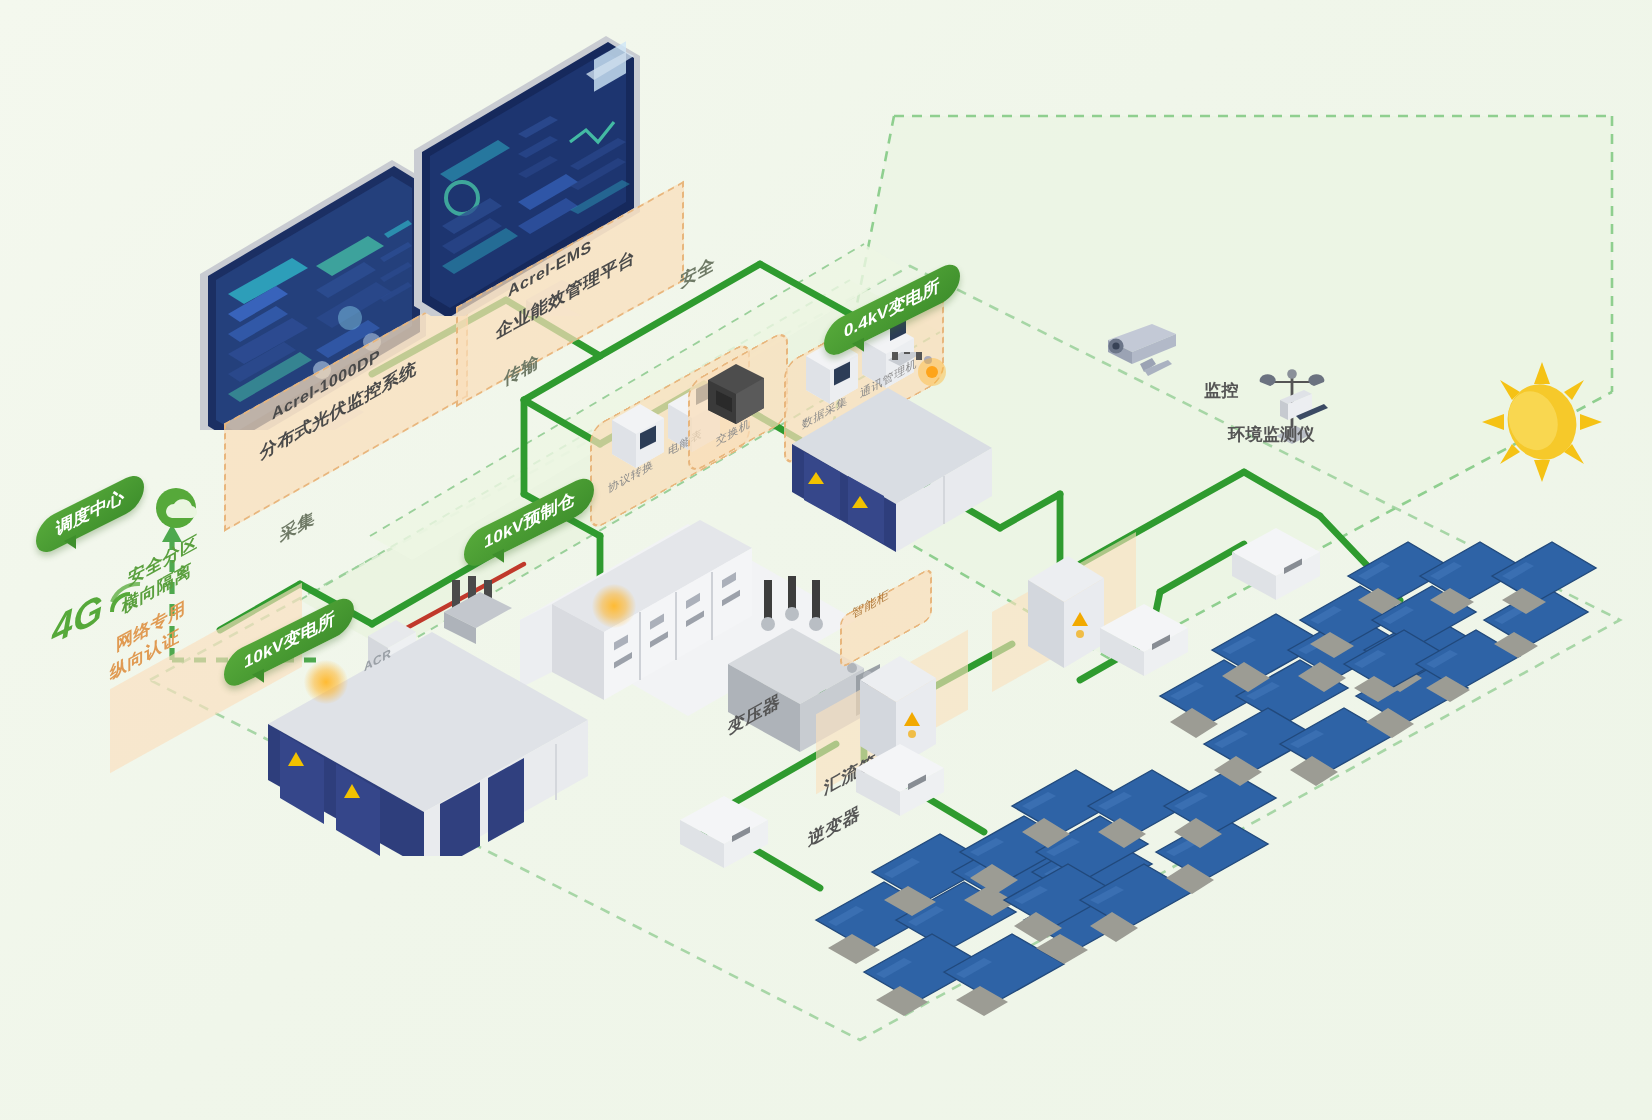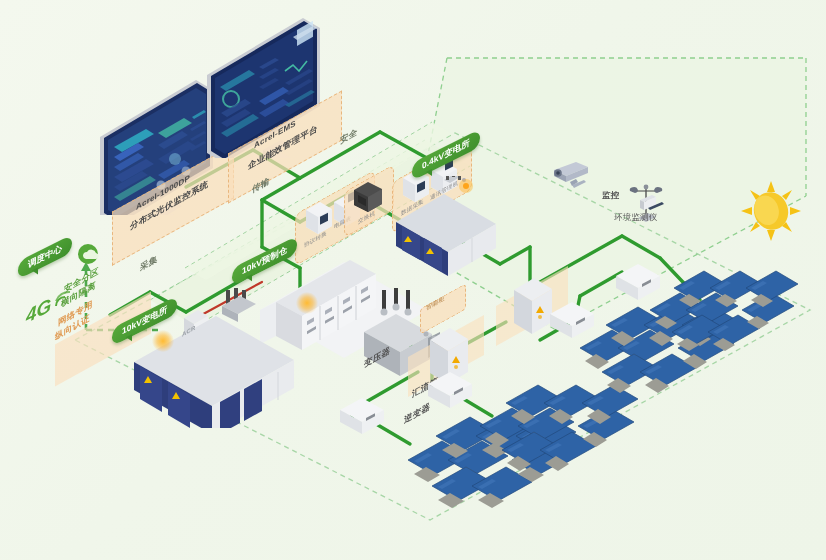--- a/index.html
+++ b/index.html
@@ -632,21 +632,21 @@
     <circle cx="28" cy="5" r="2.4" fill="#8a9099"></circle>
 
     <polygon points="22,18 34,13 38,15 26,20" fill="#dfe2e7"></polygon>
     <polygon points="22,18 26,20 26,28 22,26" fill="#c6cad0"></polygon>
     <polygon points="26,20 38,15 38,23 26,28" fill="#eceef1"></polygon>
 
     <polygon points="30,26 44,20 46,22 32,28" fill="#3b4a63"></polygon>
 
     <polygon points="20,36 30,31 38,35 28,40" fill="#b9bec6"></polygon>
   </svg>
-  <div class="lbl cn" style="left:614px;top:212px;color:#555;font-weight:normal;">环境监测仪</div>
+  <div class="lbl cn" style="left:614px;top:212px;color:#555;font-weight:bold;">环境监测仪</div>
 
   <svg width="62" height="62" style="position:absolute;left:740px;top:180px;">
     <g fill="#f5c215">
       <polygon points="31,1 35,12 27,12"></polygon>
       <polygon points="31,61 35,50 27,50"></polygon>
       <polygon points="1,31 12,27 12,35"></polygon>
       <polygon points="61,31 50,27 50,35"></polygon>
       <polygon points="10,10 20,16 16,20"></polygon>
       <polygon points="52,52 42,46 46,42"></polygon>
       <polygon points="52,10 46,20 42,16"></polygon>

